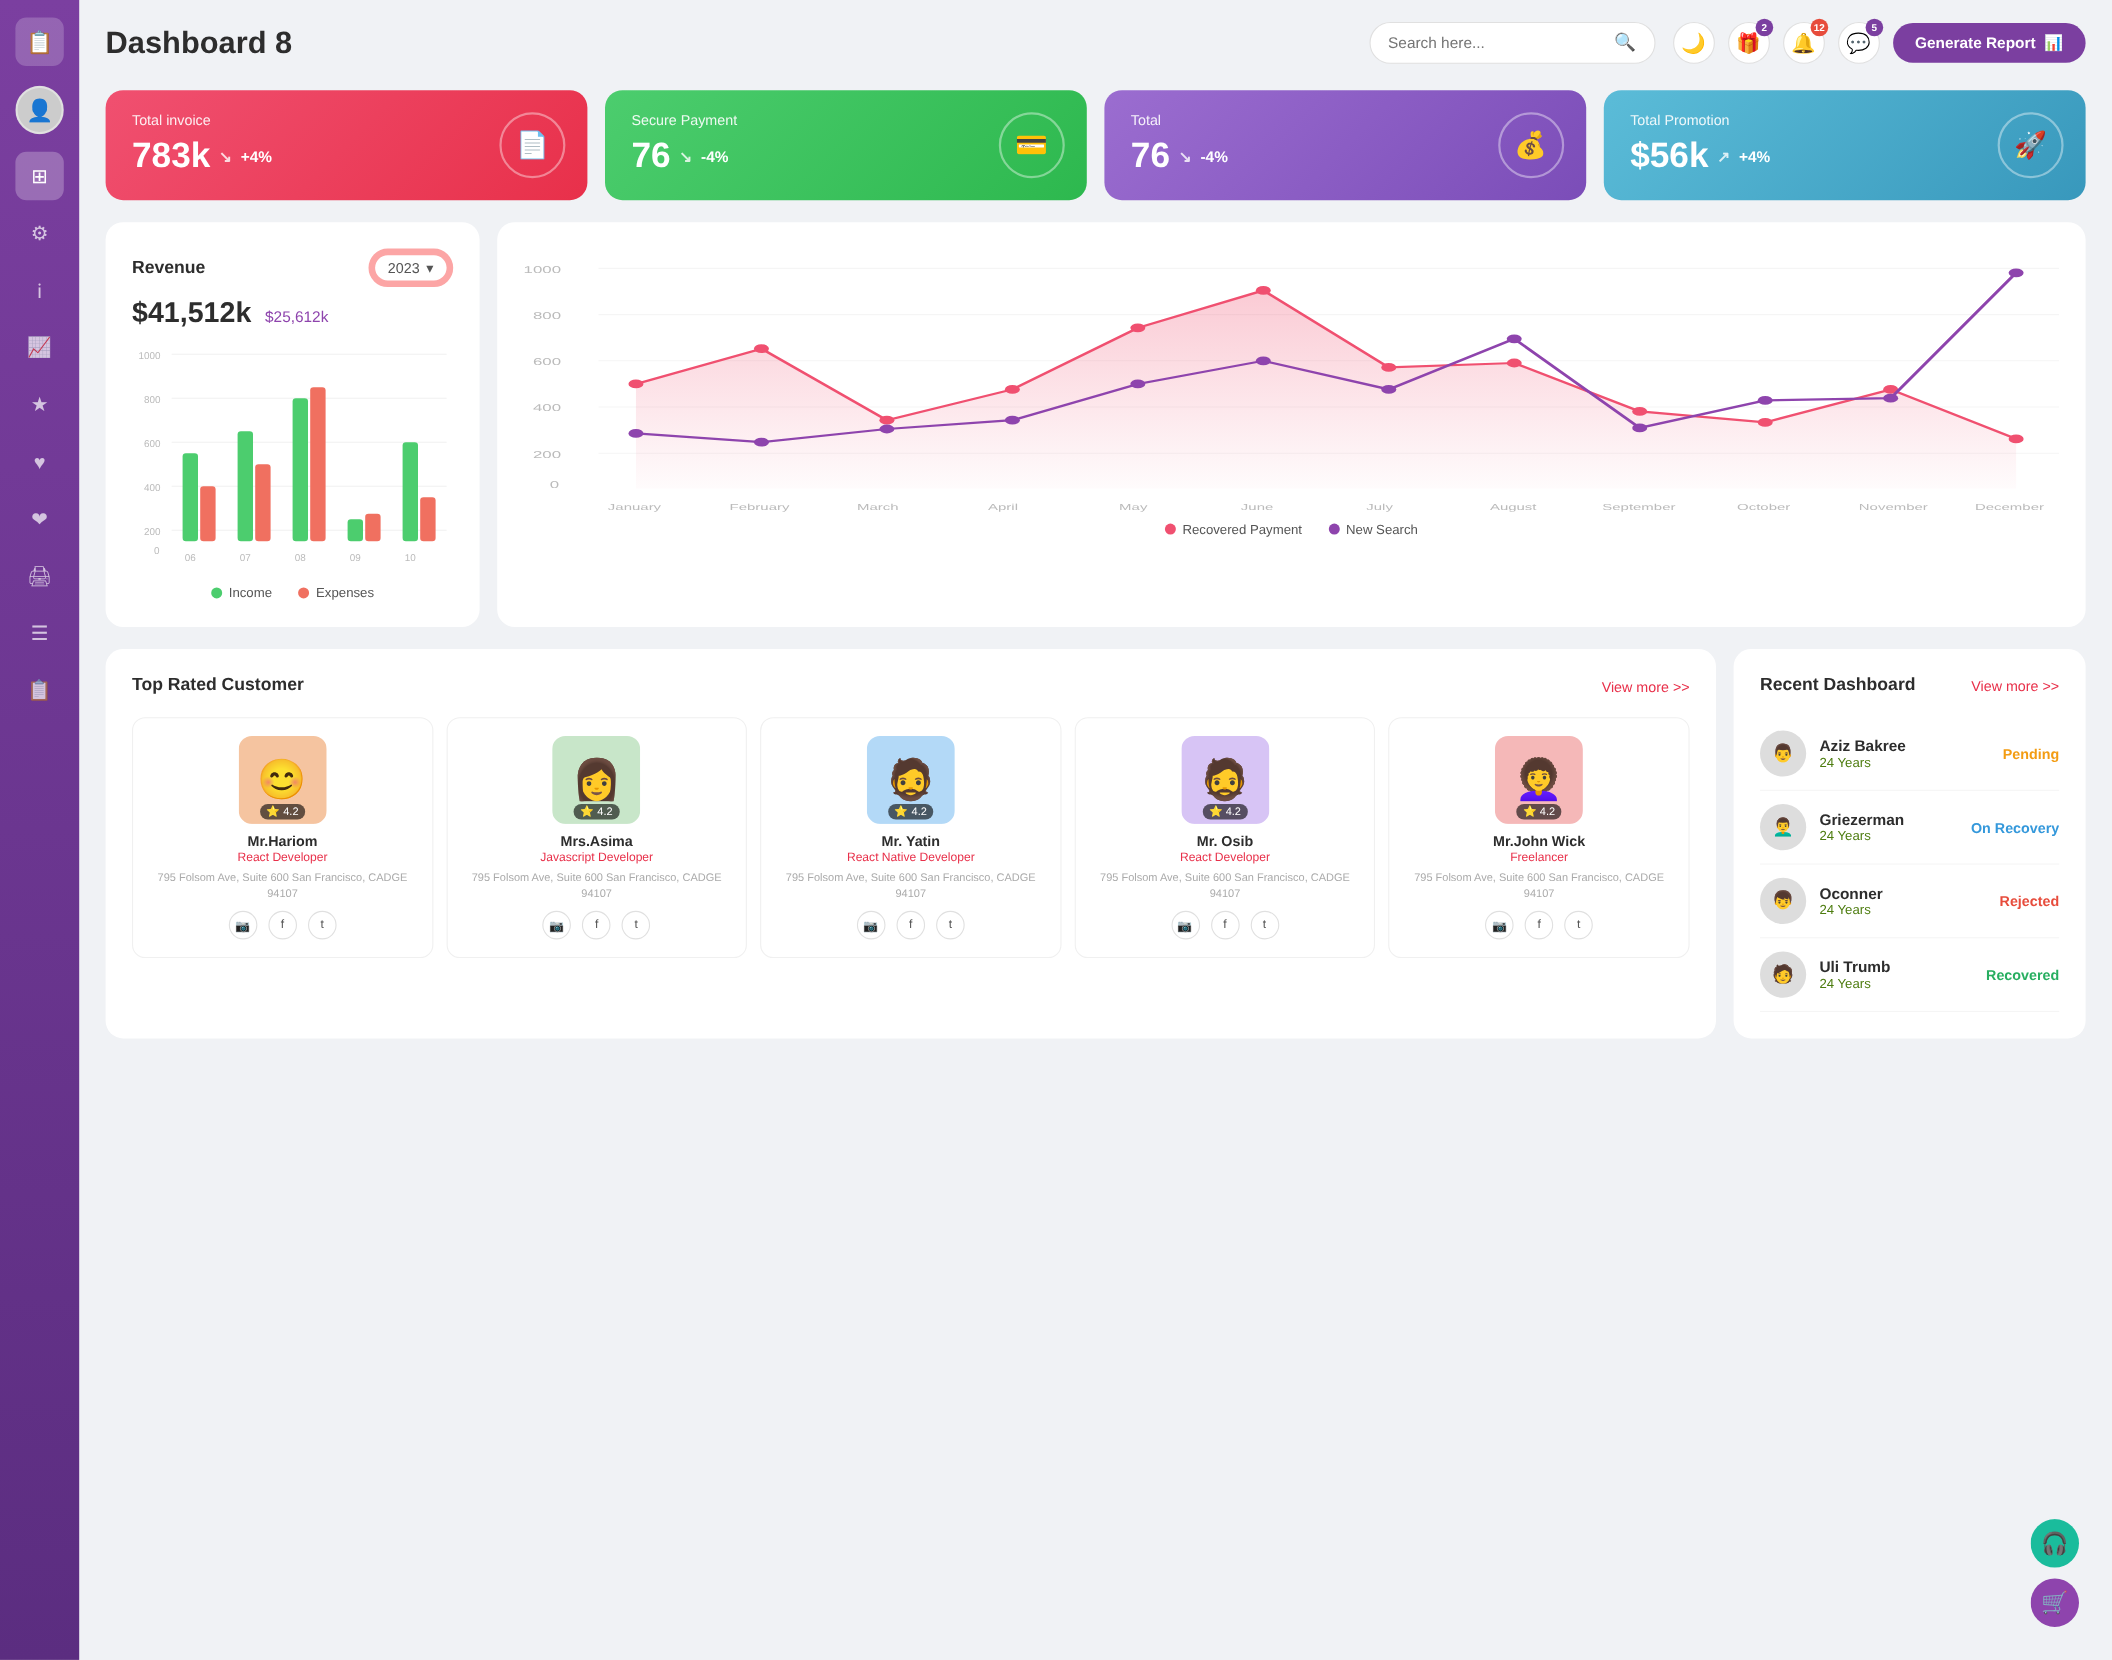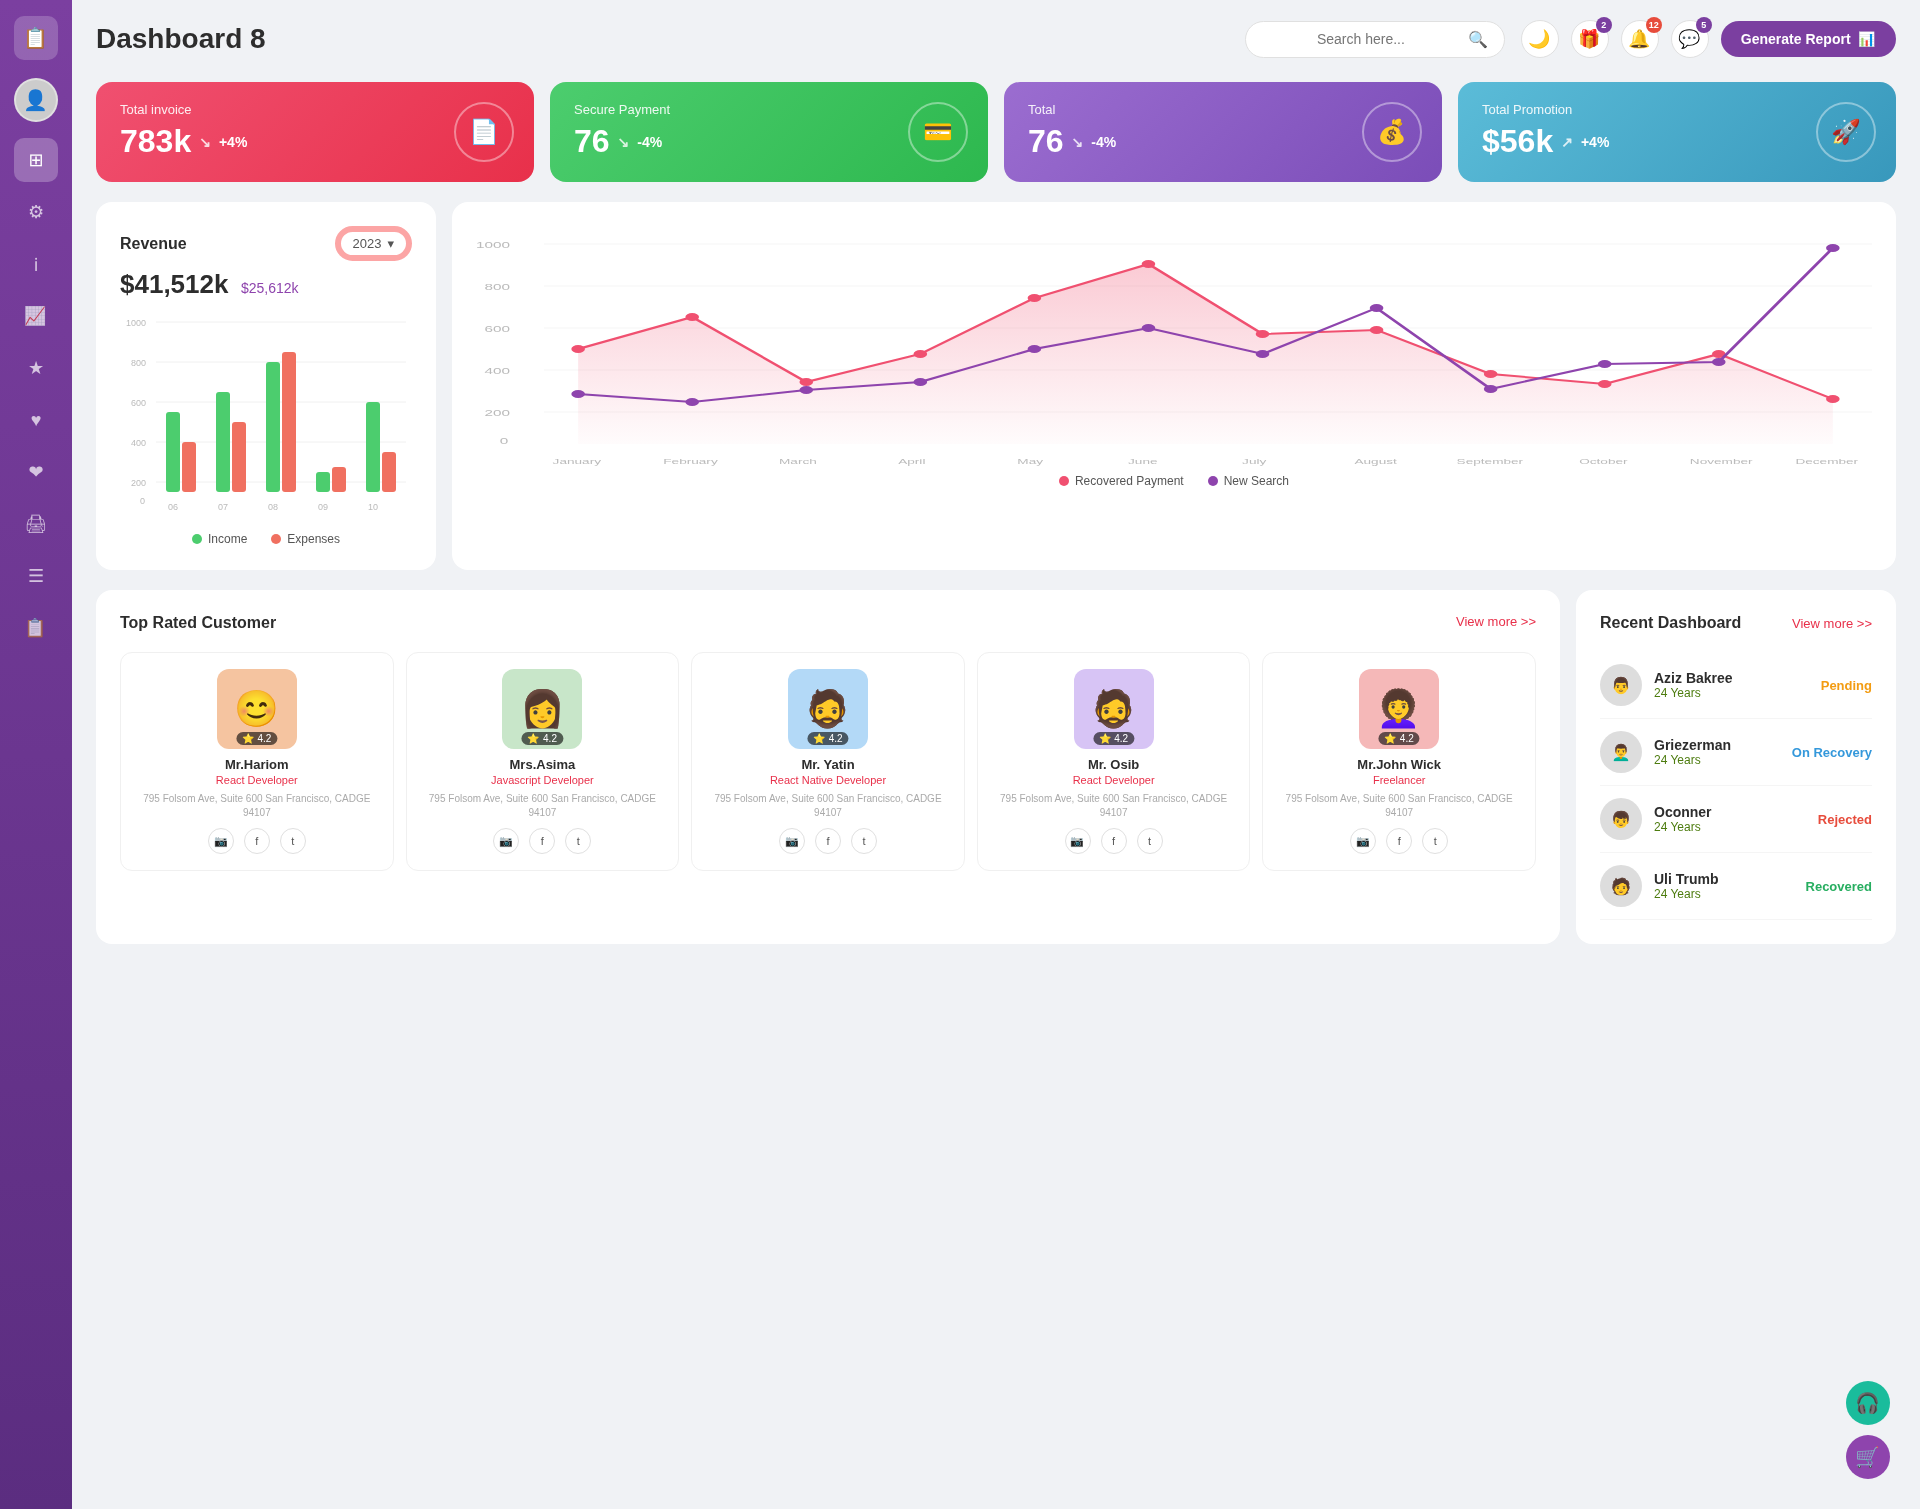--- a/index.html
+++ b/index.html
@@ -76,21 +76,20 @@
       padding: 8px 16px;
       gap: 8px;
       width: 260px;
       border: 1px solid #e0e0e0;
     }
     .search-bar input {
       border: none; outline: none;
       font-size: 14px; color: #888;
       flex: 1;
       background: transparent;
-      text-align: center;
     }
     .search-icon { color: #888; font-size: 16px; }
     .header-icons { display: flex; align-items: center; gap: 12px; }
     .header-icon-btn {
       position: relative;
       width: 38px; height: 38px;
       border-radius: 50%;
       background: white;
       border: 1px solid #e0e0e0;
       display: flex; align-items: center; justify-content: center;
@@ -218,21 +217,21 @@
       gap: 16px;
     }
     .customers-card {
       background: white;
       border-radius: 16px;
       padding: 24px;
     }
     .customers-header {
       display: flex;
       justify-content: space-between;
-      align-items: flex-start;
+      align-items: flex-end;
       margin-bottom: 20px;
     }
     .customers-title { font-size: 16px; font-weight: 600; color: #2d2d2d; }
     .view-more { font-size: 13px; color: #e8304a; cursor: pointer; text-decoration: none; }
 
     .customers-grid {
       display: grid;
       grid-template-columns: repeat(5, 1fr);
       gap: 12px;
     }

